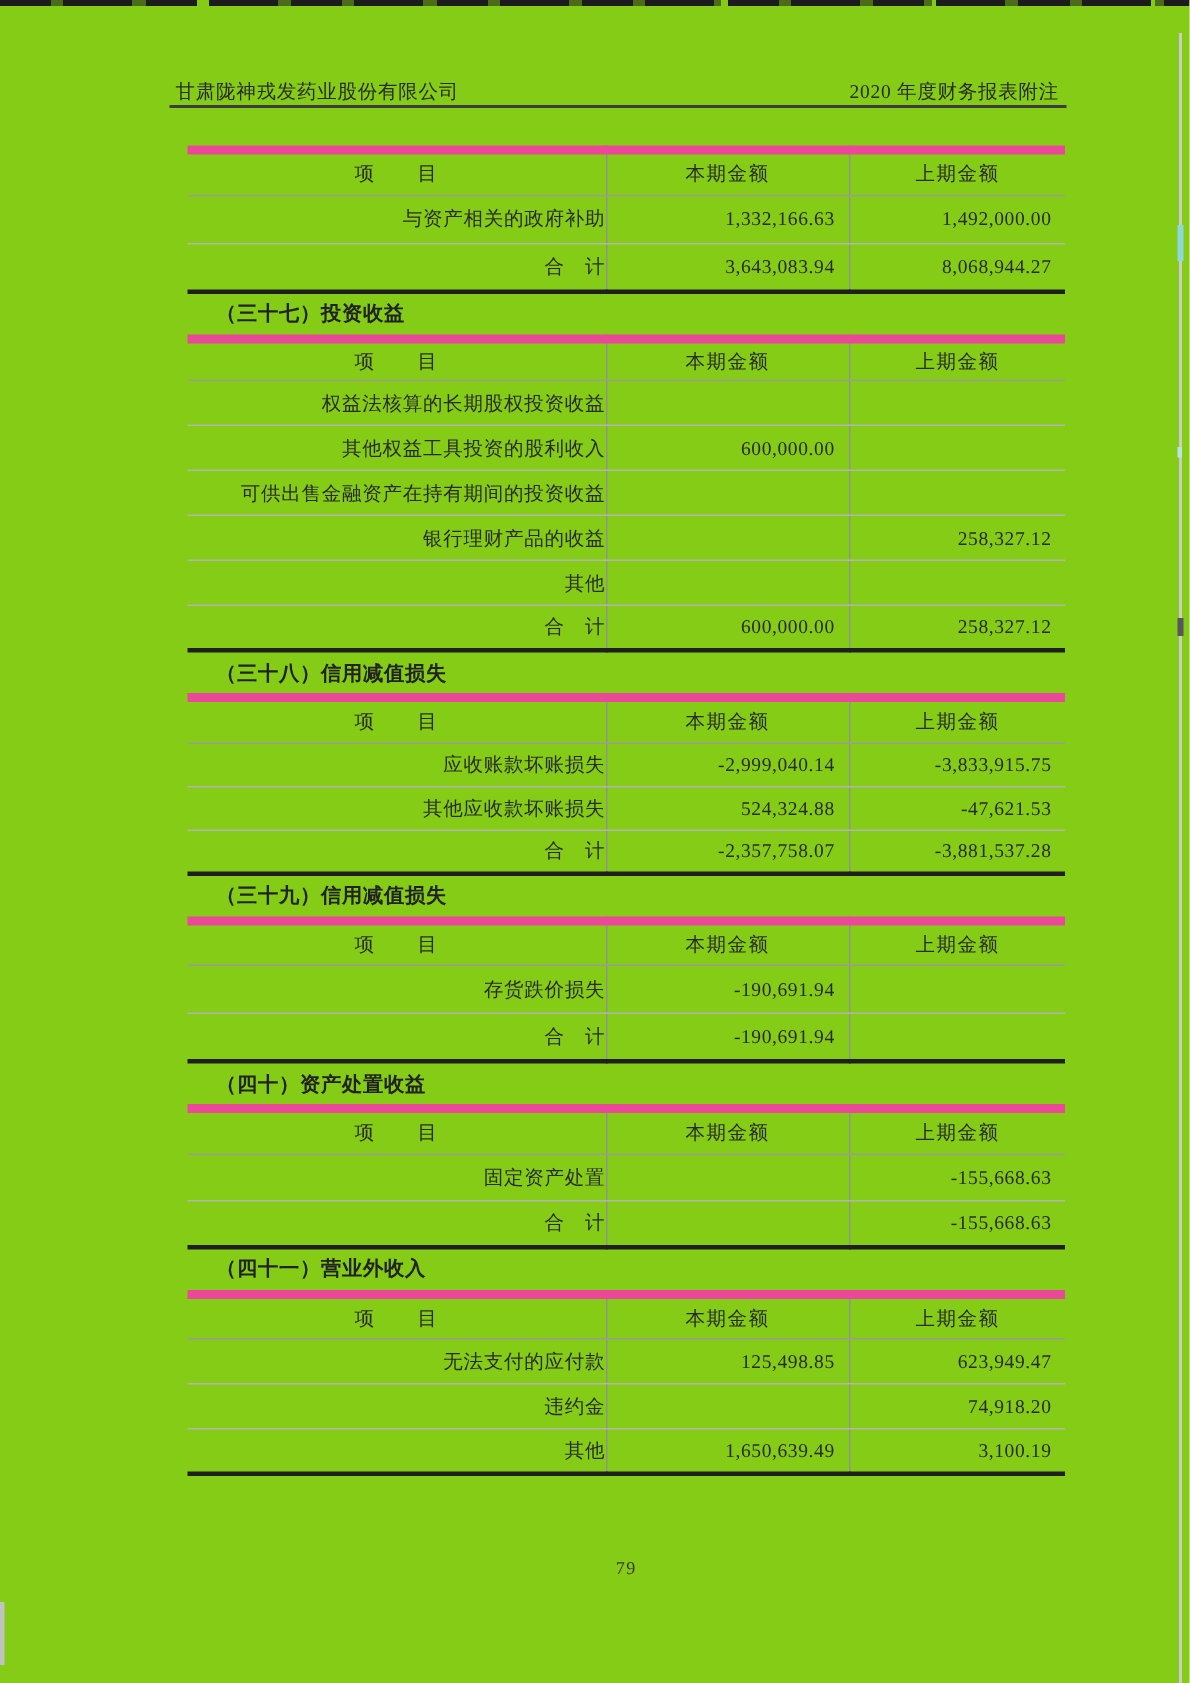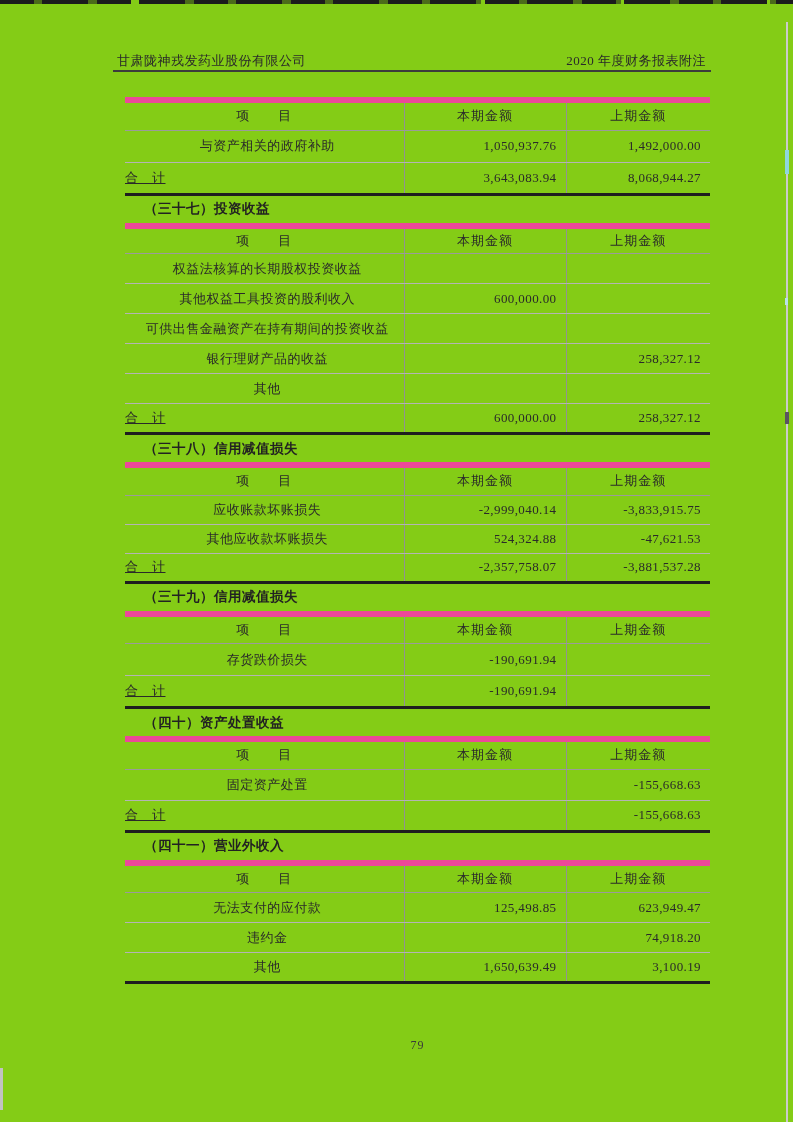--- a/index.html
+++ b/index.html
@@ -55,23 +55,23 @@
   .fin-table th {
     font-weight: normal;
     text-align: center;
     border-bottom: 1px solid #9b9b9b;
     letter-spacing: 1px;
   }
   .fin-table th + th, .fin-table td + td { border-left: 1px solid #929292; }
   .fin-table tbody td { border-bottom: 1px solid #b4b4b4; }
   .fin-table tbody tr:last-child td { border-bottom: none; }
 
-  .fin-table td.item { text-align: center; padding-left: 6px; letter-spacing: .5px; }
+  .fin-table td.item { text-align: right; padding-left: 6px; letter-spacing: .5px; }
   .fin-table td.num  { text-align: right; padding-right: 9px; letter-spacing: .4px; font-variant-numeric: tabular-nums; }
-  .fin-table tr.total td.item { text-align: left; padding-left: 0; text-decoration: underline; }
+  .fin-table tr.total td.item { text-align: right; padding-left: 0; }
 
   
   .t0 thead tr { height: 30px; } .t0 tbody tr { height: 32px; }
   .t1 thead tr { height: 28px; } .t1 tbody tr { height: 30px; }
   .t2 thead tr { height: 30px; } .t2 tbody tr { height: 29px; }
   .t3 thead tr { height: 30px; } .t3 tbody tr { height: 32px; }
   .t4 thead tr { height: 30px; } .t4 tbody tr { height: 31px; }
   .t5 thead tr { height: 30px; } .t5 tbody tr { height: 30px; }
 
   .section-heading {
@@ -121,21 +121,21 @@
       <thead>
         <tr>
           <th>项　　目</th>
           <th>本期金额</th>
           <th>上期金额</th>
         </tr>
       </thead>
       <tbody>
         <tr>
           <td class="item">与资产相关的政府补助</td>
-          <td class="num">1,050,937.76</td>
+          <td class="num">1,332,166.63</td>
           <td class="num">1,492,000.00</td>
         </tr>
         <tr class="total">
           <td class="item">合　计</td>
           <td class="num">3,643,083.94</td>
           <td class="num">8,068,944.27</td>
         </tr>
       </tbody>
     </table>
 

